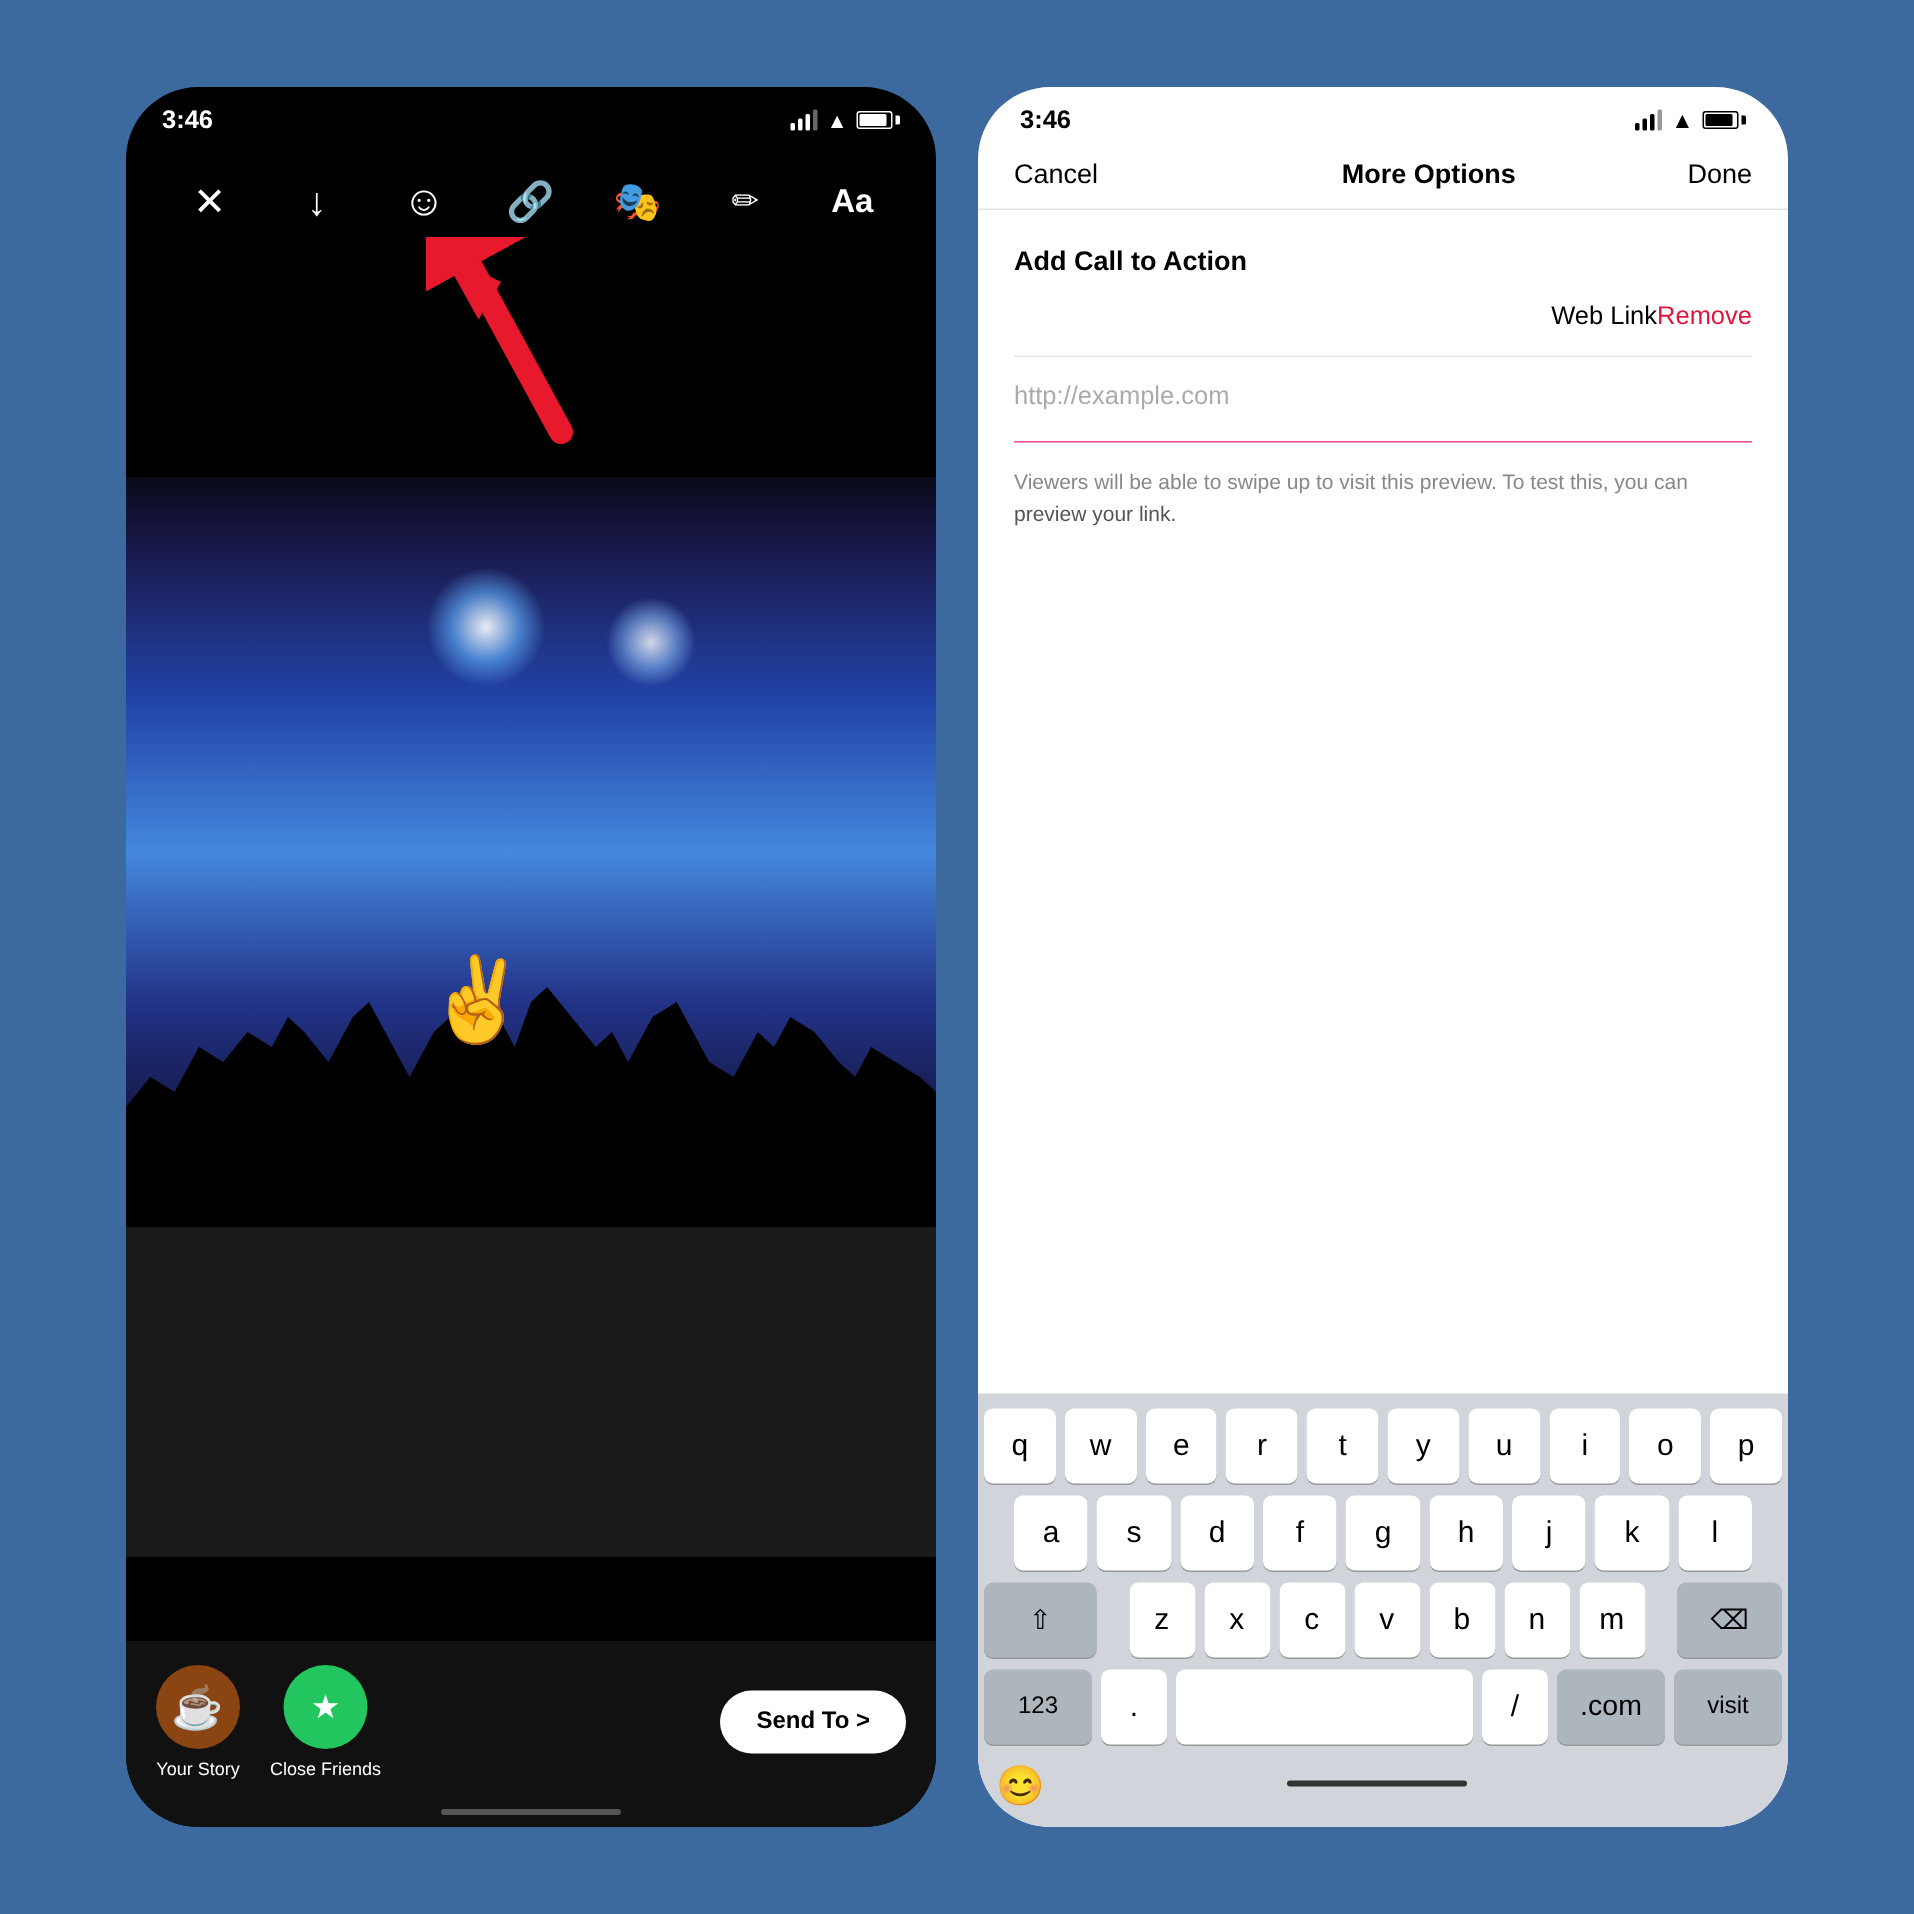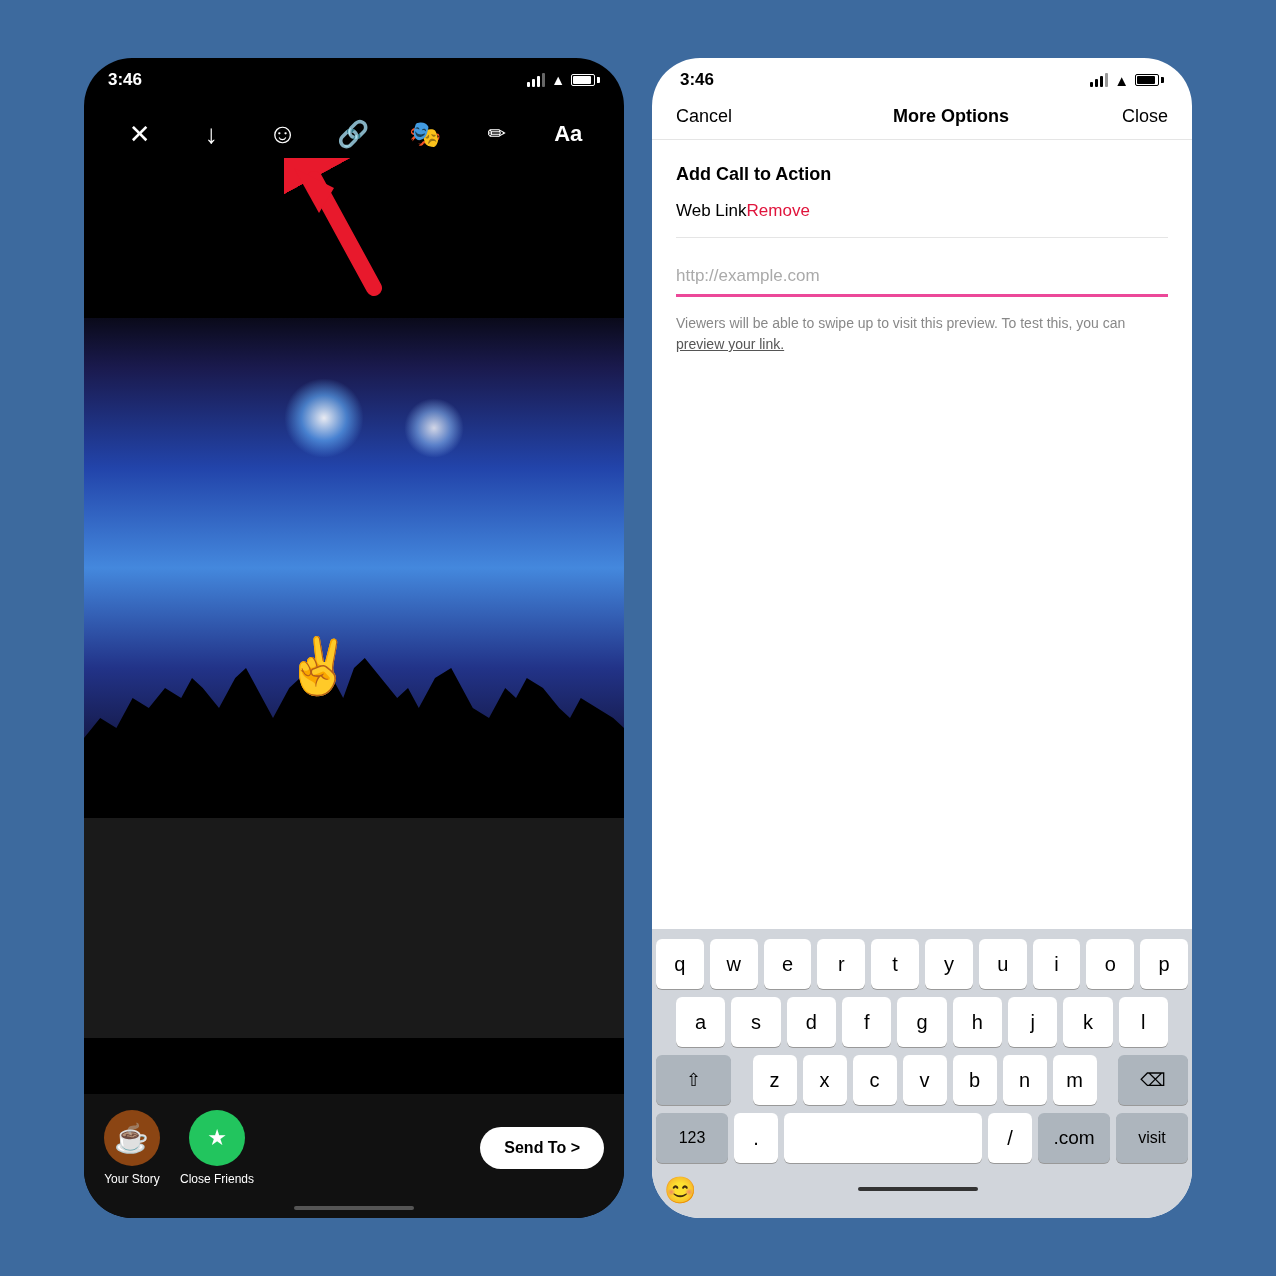--- a/index.html
+++ b/index.html
@@ -261,57 +261,56 @@
 
     .section-title {
       font-size: 18px;
       font-weight: 700;
       color: #000;
       margin-bottom: 16px;
     }
 
     .web-link-row {
       display: flex;
-      justify-content: flex-start;
-      align-items: center;
-      margin-bottom: 28px;
+      justify-content: flex-end;
+      align-items: center;
+      margin-bottom: 16px;
       padding-bottom: 16px;
       border-bottom: 1px solid #e5e5e5;
     }
 
     .web-link-label {
       font-size: 17px;
       color: #000;
     }
 
     .remove-btn {
       color: #e0143c;
       font-size: 17px;
       cursor: pointer;
     }
 
     .url-input-container {
-      border-bottom: 3px solid #ec4899;
-      padding-bottom: 8px;
+      border-bottom: 1px solid #ec4899;
+      padding-bottom: 20px;
       margin-bottom: 16px;
     }
 
     .url-placeholder {
       font-size: 17px;
       color: #aaa;
     }
 
     .helper-text {
       font-size: 14px;
       color: #888;
       line-height: 1.5;
     }
 
     .helper-text span.link {
-      text-decoration: underline;
       color: #555;
     }
 
     
     .keyboard {
       background: #d1d5db;
       padding: 10px 4px 4px;
       flex-shrink: 0;
     }
 
@@ -533,21 +532,21 @@
             <div class="battery-fill battery-fill-dark"></div>
           </div>
         <div class="battery-tip battery-tip-dark"></div>
       </div>
     </div>
   </div>
 
   <div class="nav-bar">
     <span class="nav-cancel">Cancel</span>
     <span class="nav-title">More Options</span>
-    <span class="nav-done">Close</span>
+    <span class="nav-done">Done</span>
   </div>
 
   <div class="content-area">
     <div class="section-title">Add Call to Action</div>
 
     <div class="web-link-row">
       <span class="web-link-label">Web Link</span>
       <span class="remove-btn">Remove</span>
     </div>
 

